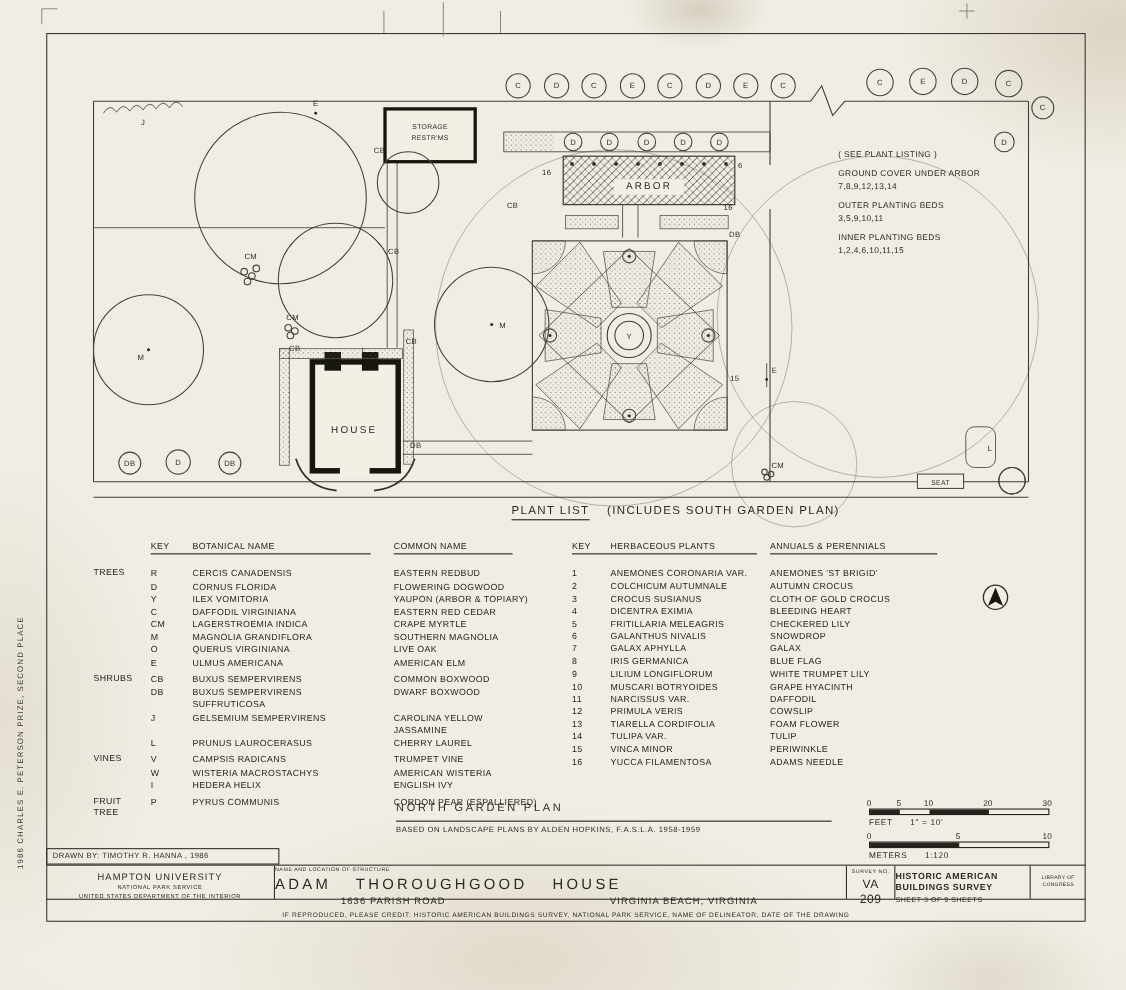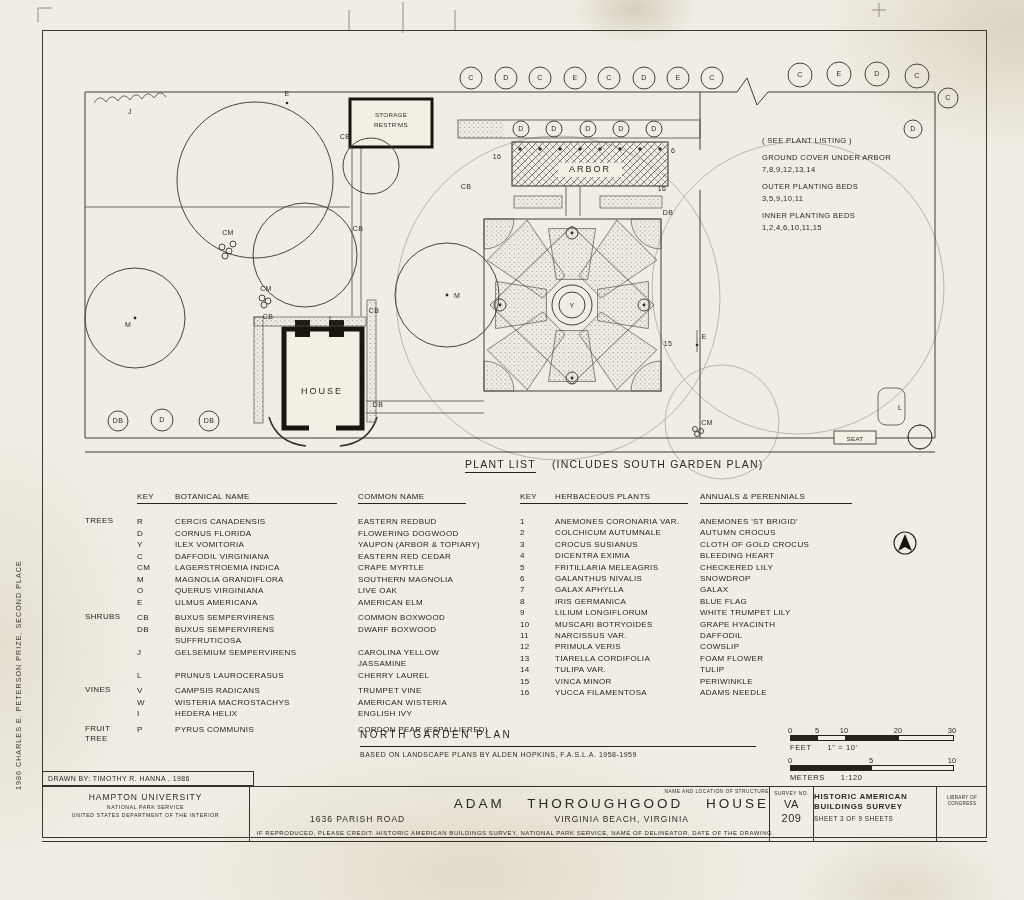--- a/index.html
+++ b/index.html
@@ -59,27 +59,27 @@
   .scales{position:absolute;left:790px;top:726px;width:172px;font-size:7.5px;z-index:2}
   .sc-ticks{position:relative;height:9px}
   .tick{position:absolute;top:0;transform:translateX(-50%)}
   .sc-bar{width:164px;height:6px;border:1px solid #23221c;display:flex}
   .sc-bar i{display:block;height:100%}
   .sc-bar i.b{background:#23221c}
   .sc-lab{margin:2px 0 4px;letter-spacing:.6px}
   .sc-lab .rat{margin-left:16px}
   
   .drawnby{position:absolute;left:42px;top:771px;width:212px;height:15px;border:1.1px solid #33322b;font-size:7px;letter-spacing:.4px;line-height:13px;padding-left:5px;z-index:2}
-  .tblock{position:absolute;left:42px;top:786px;width:945px;height:56px;border-top:1.1px solid #33322b;border-bottom:1.1px solid #33322b;display:flex;z-index:2}
+  .tblock{position:absolute;left:42px;top:786px;width:945px;height:32px;border-top:1.1px solid #33322b;border-bottom:1.1px solid #33322b;display:flex;z-index:2}
   .tb-cell{border-right:1.1px solid #33322b;height:100%}
   .tb-cell:last-child{border-right:none}
   .tb-agency{width:208px;text-align:center;padding-top:5px}
   .ag1{font-size:8.5px;letter-spacing:1px}
   .ag2{font-size:5.2px;letter-spacing:.6px;margin-top:2px}
-  .tb-center{flex:1;text-align:right}
+  .tb-center{flex:1;text-align:left}
   .cap{font-size:4.8px;letter-spacing:.5px;margin-top:2px}
   .bigname{font-size:13.5px;letter-spacing:3px;word-spacing:16px;margin-top:2px}
   .addr-row{display:flex;justify-content:space-between;padding:3px 80px 0 60px;font-size:8.5px;letter-spacing:1px}
   .tb-survey{width:44px;text-align:center;padding-top:2px}
   .sv{font-size:11px;margin-top:2px;letter-spacing:.5px}
   .tb-habs{width:123px;text-align:left;padding-top:5px}
   .h1{font-size:8px;font-weight:bold;letter-spacing:.6px;line-height:9.5px}
   .h2{font-size:6.4px;margin-top:4px;letter-spacing:.5px}
   .tb-loc{width:50px;font-size:4.6px;text-align:center;padding-top:8px;letter-spacing:.3px;line-height:6px}
   .credit{position:absolute;left:42px;top:830px;width:945px;text-align:center;font-size:6px;letter-spacing:.55px;z-index:2}

